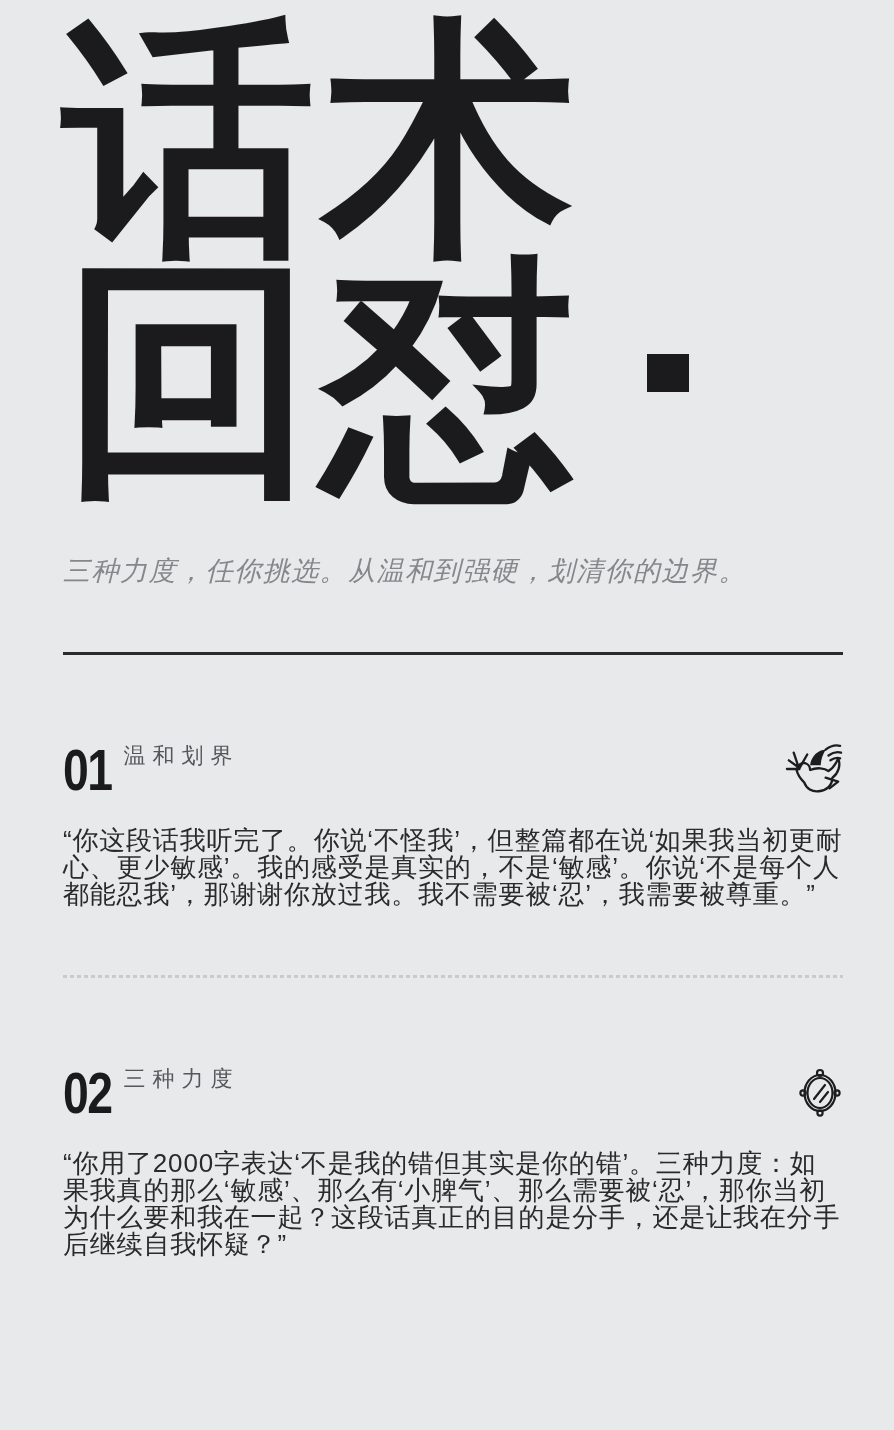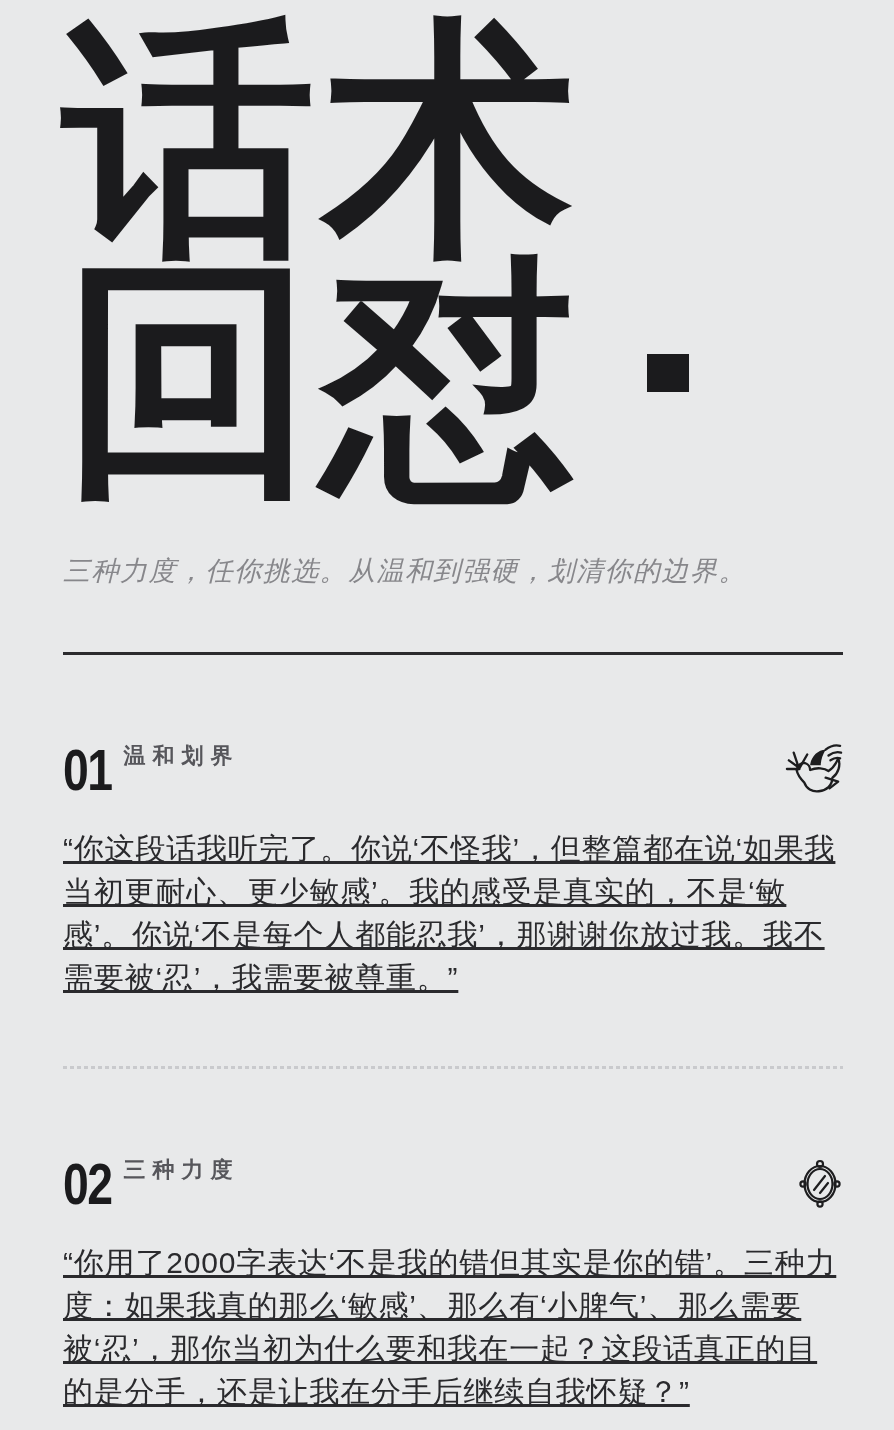--- a/index.html
+++ b/index.html
@@ -66,39 +66,38 @@
     font-size: 58px;
     line-height: 58px;
     font-weight: 800;
     letter-spacing: -2px;
     color: #1b1b1d;
     transform: scaleX(0.8);
     transform-origin: left bottom;
   }
   .label {
     font-size: 22px;
-    font-weight: 700;
+    font-weight: 400;
     letter-spacing: 7px;
     color: #56565b;
   }
   .head-icon {
     position: absolute;
     right: 0;
     top: 50%;
     transform: translateY(-50%);
     line-height: 0;
   }
   .head-icon svg { display: block; }
   .quote {
     margin: 28px 0 0;
-    font-size: 30px;
-    line-height: 43px;
+    font-size: 26px;
+    line-height: 27px;
     letter-spacing: 0.8px;
     color: #2a2a2d;
-    text-decoration: underline;
   }
 </style>
 </head>
 <body>
 
 <div class="page">
 
   <header>
     <h1 class="title">
       <span class="t-line">话术</span>

